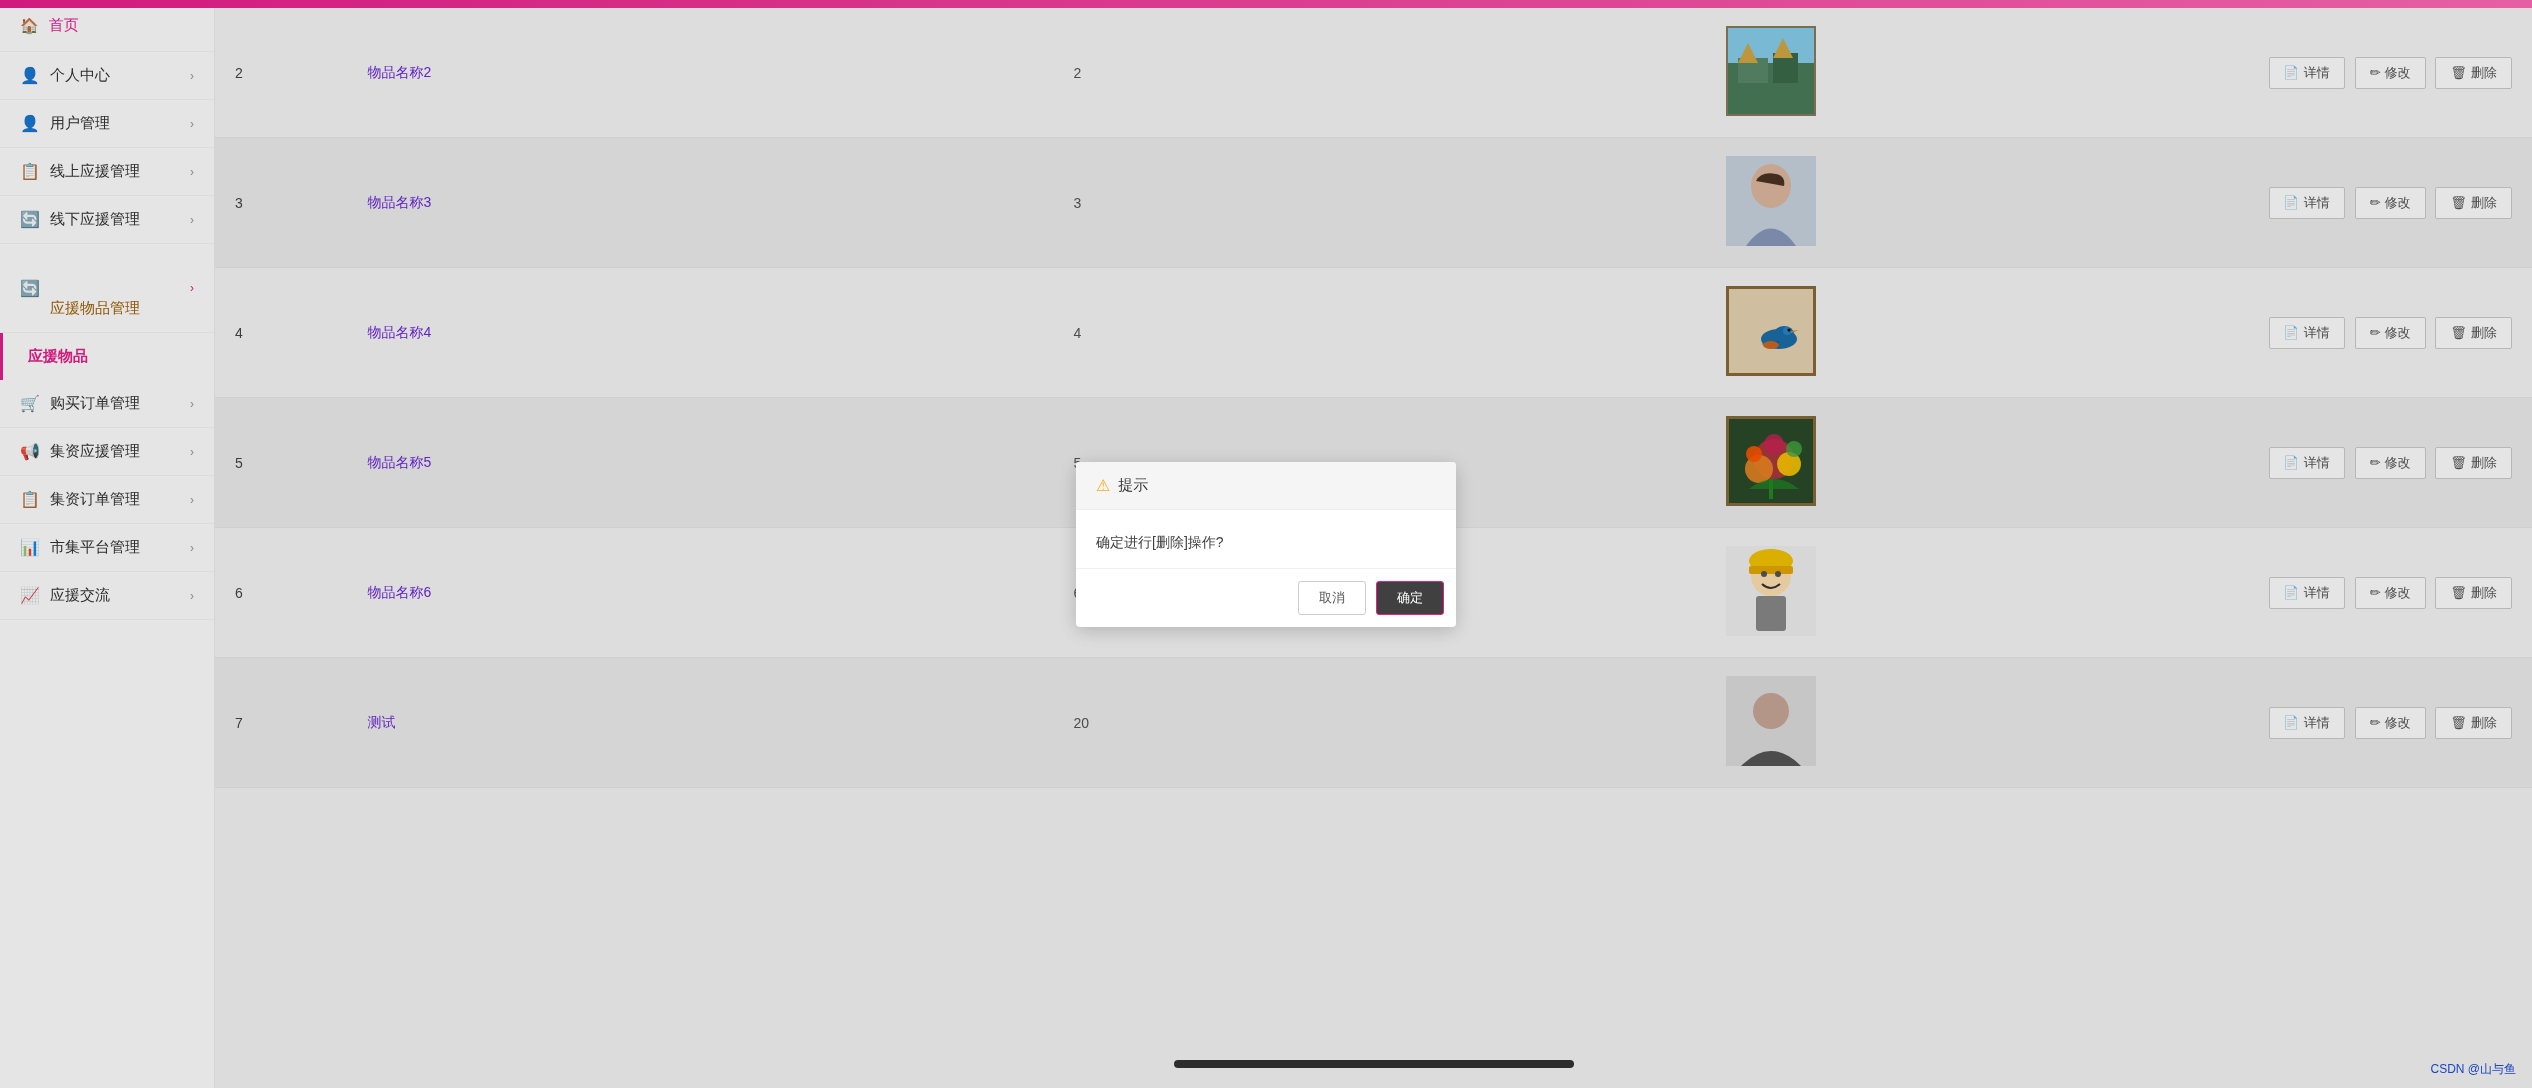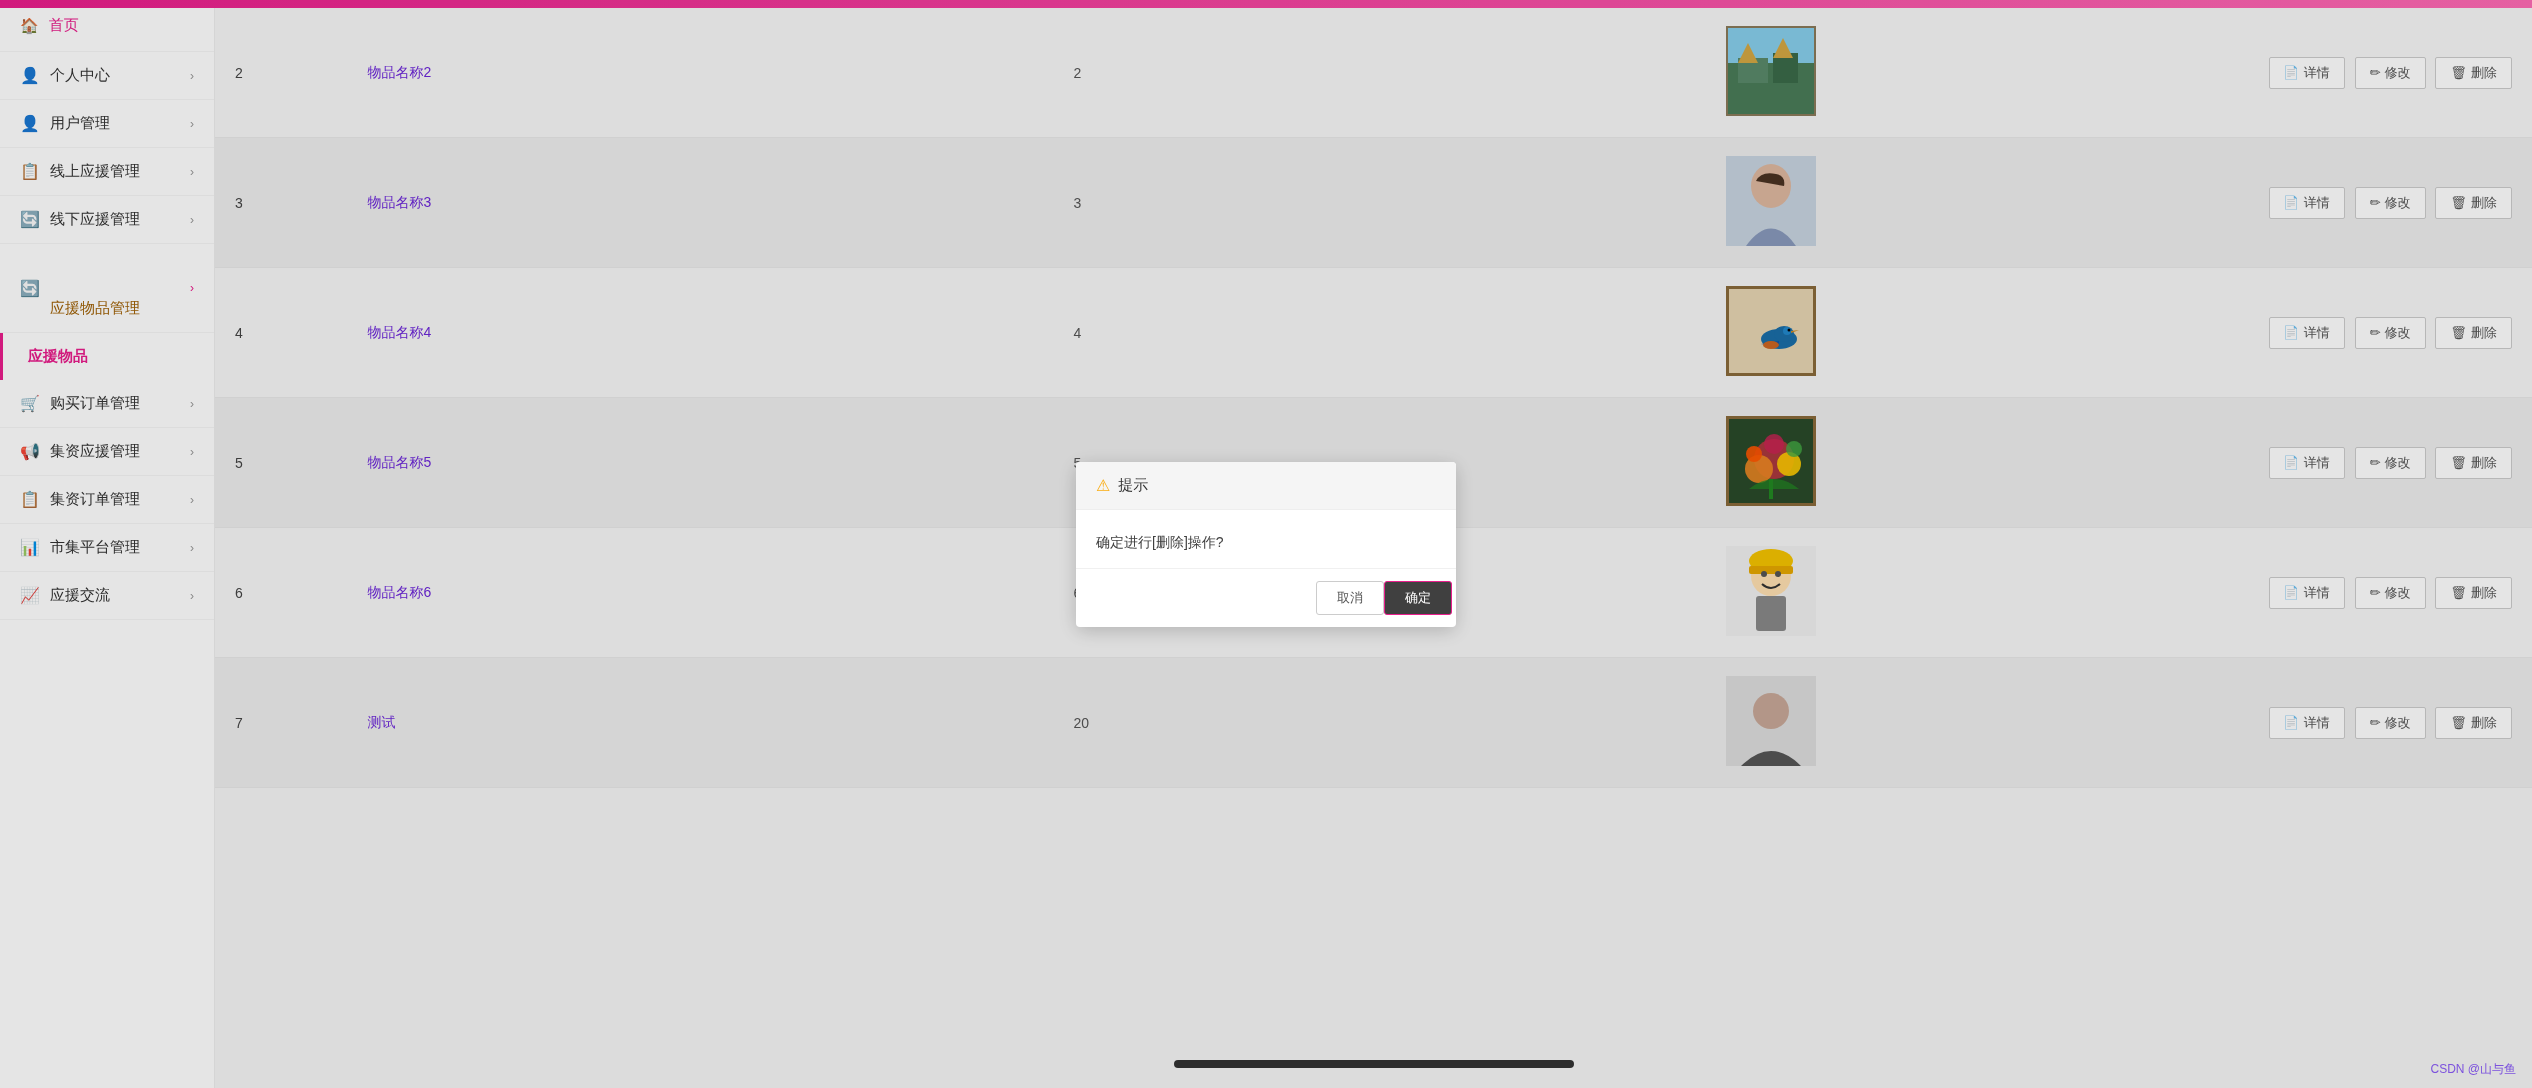--- a/index.html
+++ b/index.html
@@ -127,23 +127,24 @@
       align-items: center;
       gap: 8px;
     }
     .dialog-header .warn-icon { color: #faad14; font-size: 16px; }
     .dialog-body {
       padding: 24px 20px 16px;
       font-size: 14px;
       color: #404040;
     }
     .dialog-footer {
-      padding: 12px 4px;
+      padding: 12px 12px;
       display: flex;
       justify-content: flex-end;
+      gap: 10px;
       border-top: 1px solid #f0f0f0;
     }
     .dialog-btn {
       padding: 7px 20px;
       border-radius: 3px;
       font-size: 13px;
       cursor: pointer;
       border: 1px solid #ddd;
     }
     .dialog-btn-cancel { background: #fff; color: #555; border-color: #ccc; }
@@ -161,21 +162,21 @@
       left: 50%;
       transform: translateX(-50%);
     }
 
     
     .csdn-watermark {
       position: fixed;
       bottom: 10px;
       right: 16px;
       font-size: 12px;
-      color: #8b5cf6;
+      color: #1d4ed8;
     }
 
     
     .sidebar-home {
       display: flex;
       align-items: center;
       gap: 10px;
       padding: 16px 20px;
       font-size: 15px;
       color: #e91e8c;

